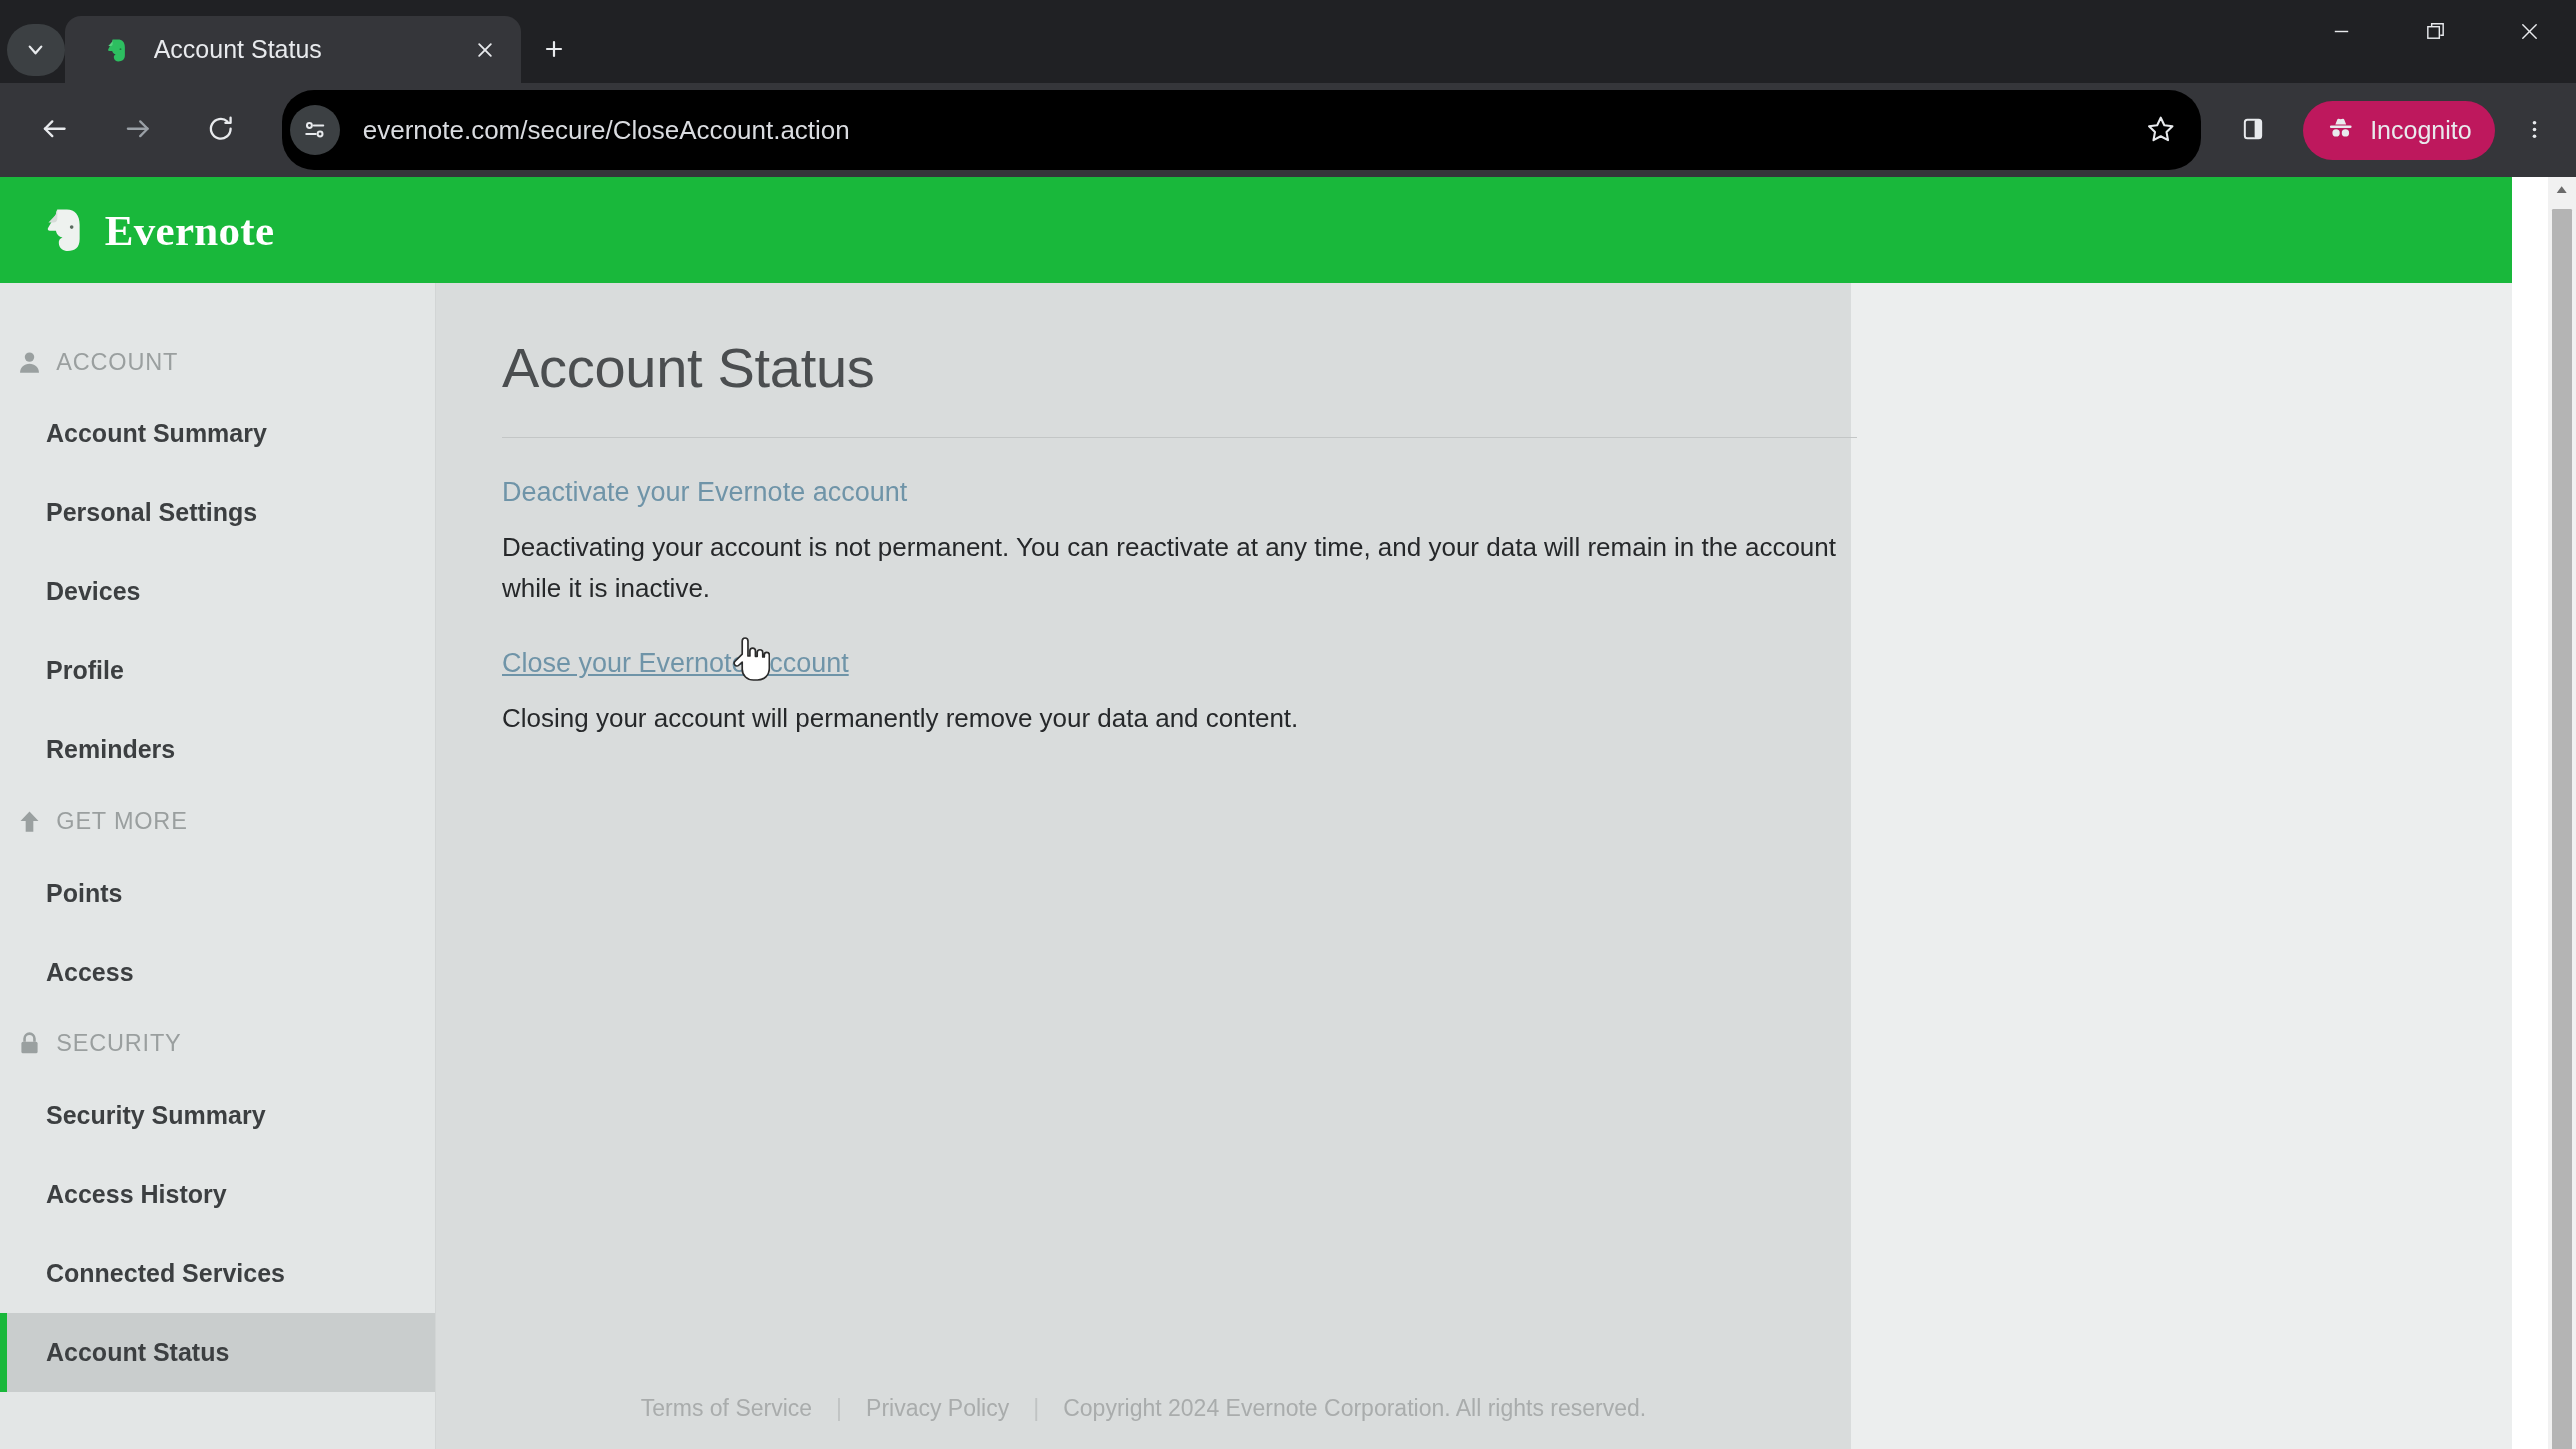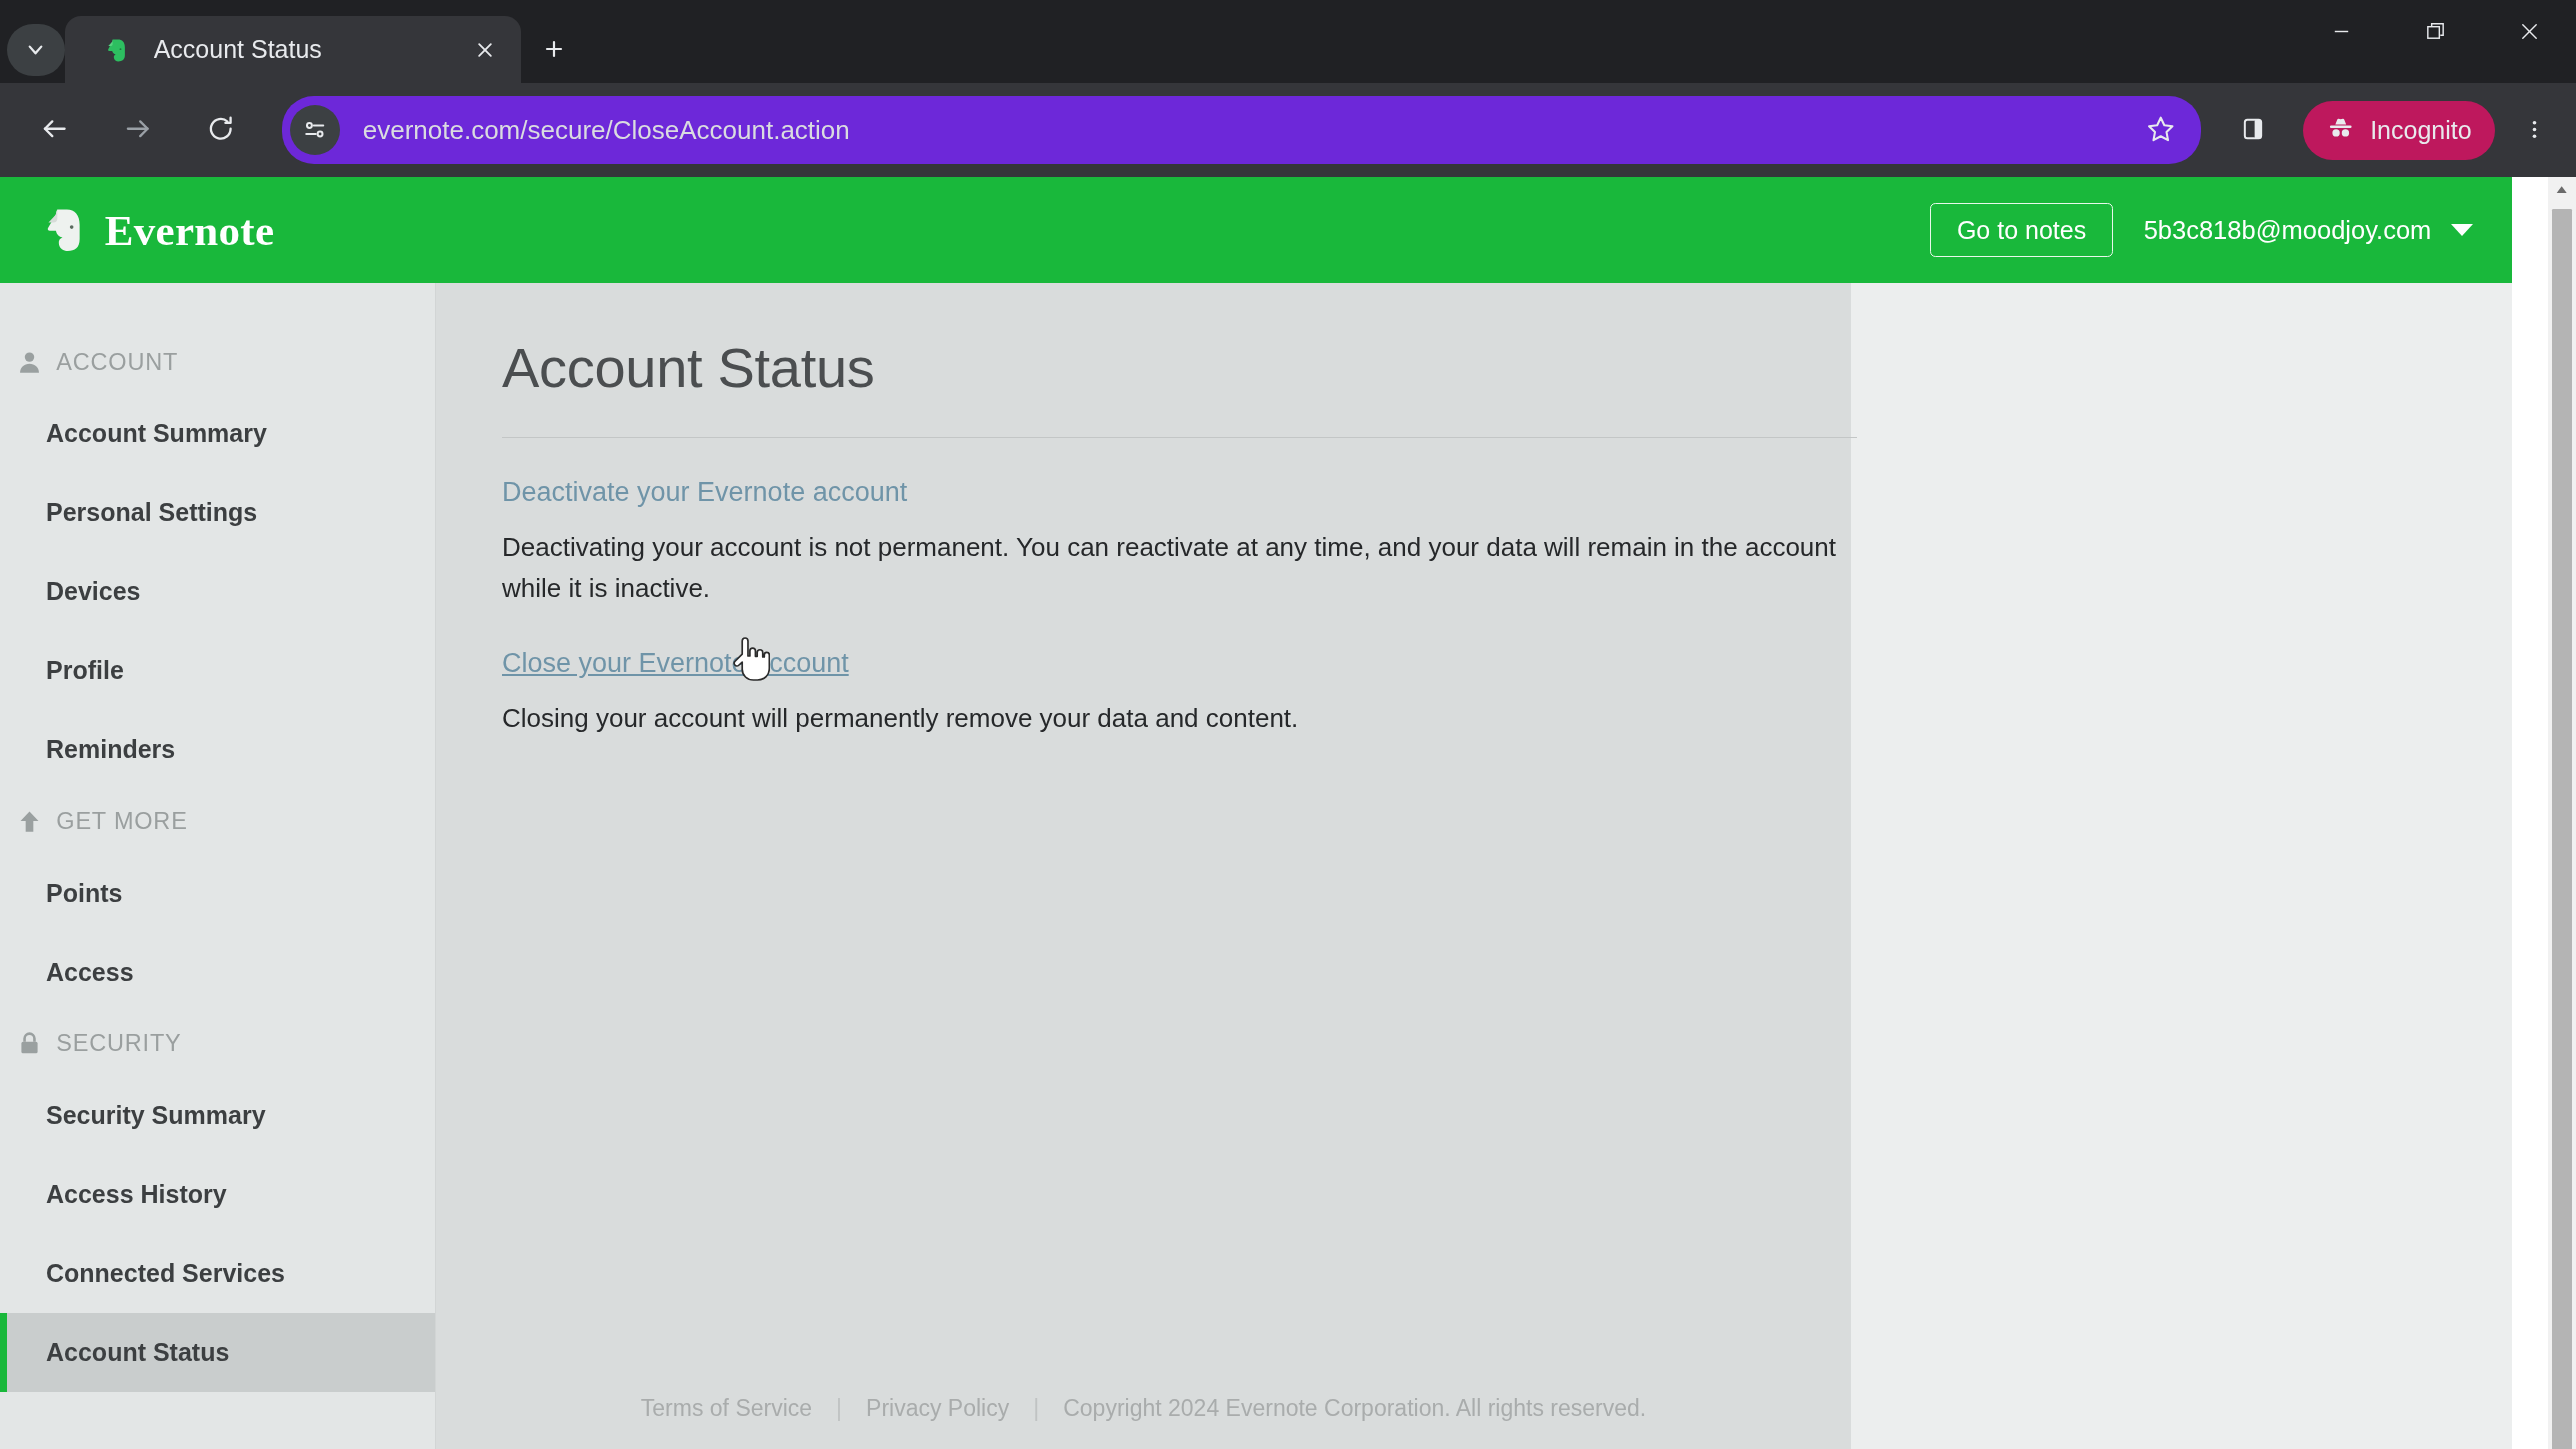--- a/index.html
+++ b/index.html
@@ -116,22 +116,22 @@
     width: 64px; height: 64px;
     border-radius: 50%;
     display: flex; align-items: center; justify-content: center;
     flex: none;
     margin: 0 9.4px;
   }
   .nav-btn svg { width: 29.5px; height: 29.5px; }
 
   .omnibox {
     flex: 1;
-    height: 68px;
-    background: #6d28d9;
+    height: 80px;
+    background: #000000;
     border-radius: 32px;
     display: flex;
     align-items: center;
     margin: 0 14.8px 0 20px;
     padding: 0 10.7px 0 8px;
     box-sizing: border-box;
     min-width: 0;
   }
   .site-info {
     width: 50px; height: 50px;
@@ -580,25 +580,20 @@
               <path d="M23 7 L35 7 C45 7 51 14 51 26 L51 44 C51 55 45 59 36 59 C30.5 59 26 56 25 50.5
                        C24.2 46 26 43 29.5 42 C25 41 22 38 21.2 33.5 L13.5 33.5 C11.3 33.5 10.3 31.5 11.5 29.8
                        L21 13.5 C21.8 10 22.3 7.7 23 7 Z" fill="#eef2ef"></path>
               <path d="M23 7 L23 18.5 C23 21.5 21.2 23.3 18.2 23.3 L11.9 23.3 L21 13.5 Z" fill="#d6dcd8"></path>
               <circle cx="41" cy="29" r="2.3" fill="#5a6b5e"></circle>
             </svg>
           </span>
           <span class="en-wordmark">Evernote</span>
         </div>
 
-        <div class="en-header-right">
-          <div class="goto-notes-btn">Go to notes</div>
-          <div class="account-email">5b3c818b@moodjoy.com</div>
-          <div class="account-caret"></div>
-        </div>
       </div>
 
       <div class="en-body">
 
         <div class="sidebar">
 
           <div class="nav-group-header">
             <span class="nav-group-icon">
               <svg viewBox="0 0 24 24" fill="#9aa0a0">
                 <circle cx="12" cy="7.2" r="4.2"></circle>

